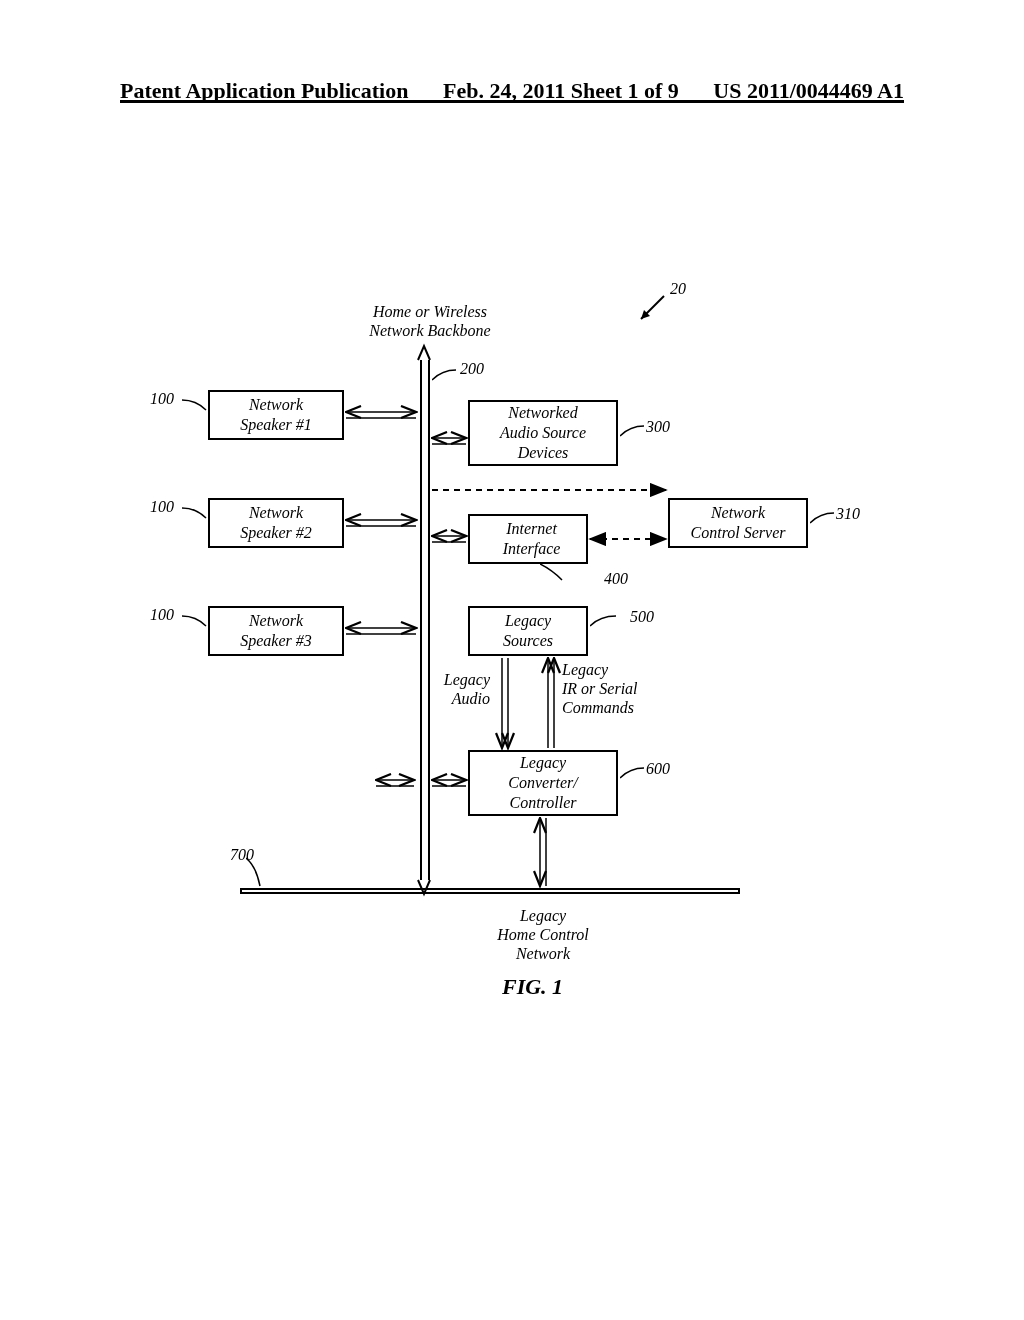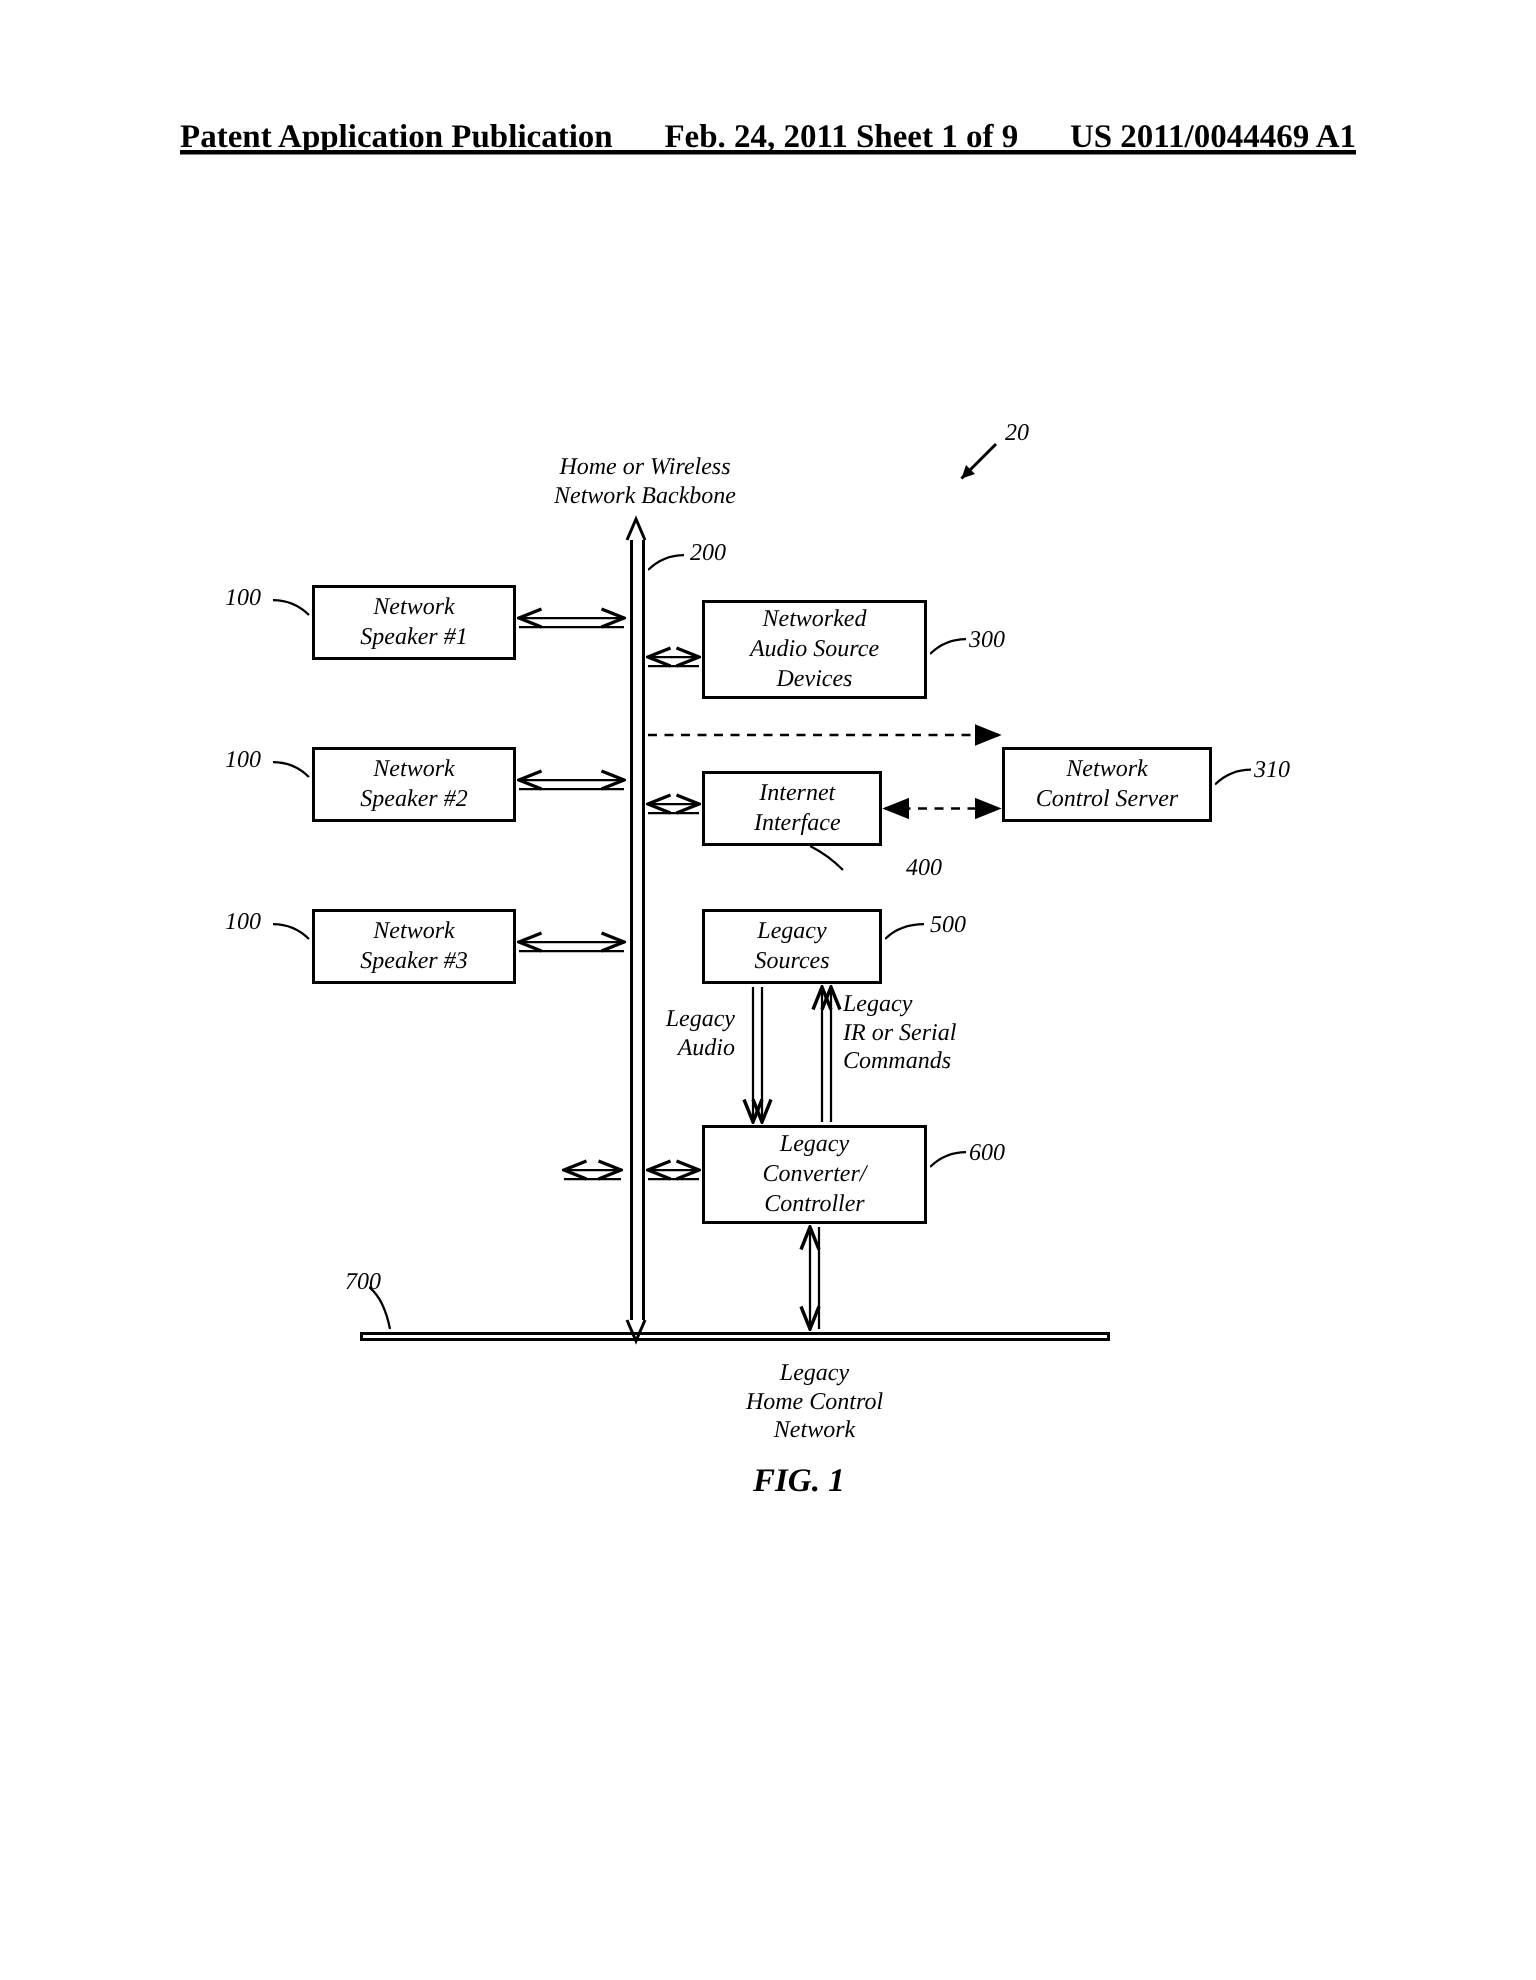--- a/index.html
+++ b/index.html
@@ -172,21 +172,21 @@
 
   <div class="box" style="top:234px; left:338px; width:120px; height:50px; white-space:pre-line;padding-left:17px;">Internet
 Interface</div>
   <div class="ref" style="top:290px; left:430px;margin-left:44px;">400</div>
   <svg style="position:absolute; top:282px; left:410px; width:26px; height:20px;">
       <path d="M 0 2 Q 12 8 22 18" stroke="black" stroke-width="1.5" fill="none"></path>
     </svg>
 
   <div class="box" style="top:326px; left:338px; width:120px; height:50px; white-space:pre-line;">Legacy
 Sources</div>
-  <div class="ref" style="top:328px; left:490px;">500</div>
+  <div class="ref" style="top:328px; left:500px;">500</div>
   <svg style="position:absolute; top:334px; left:460px; width:30px; height:14px;">
       <path d="M 0 12 Q 10 2 26 2" stroke="black" stroke-width="1.5" fill="none"></path>
     </svg>
 
   <div class="box" style="top:470px; left:338px; width:150px; height:66px; white-space:pre-line;">Legacy
 Converter/
 Controller</div>
   <div class="ref" style="top:480px; left:516px;">600</div>
   <svg style="position:absolute; top:486px; left:490px; width:28px; height:14px;">
       <path d="M 0 12 Q 10 2 24 2" stroke="black" stroke-width="1.5" fill="none"></path>

